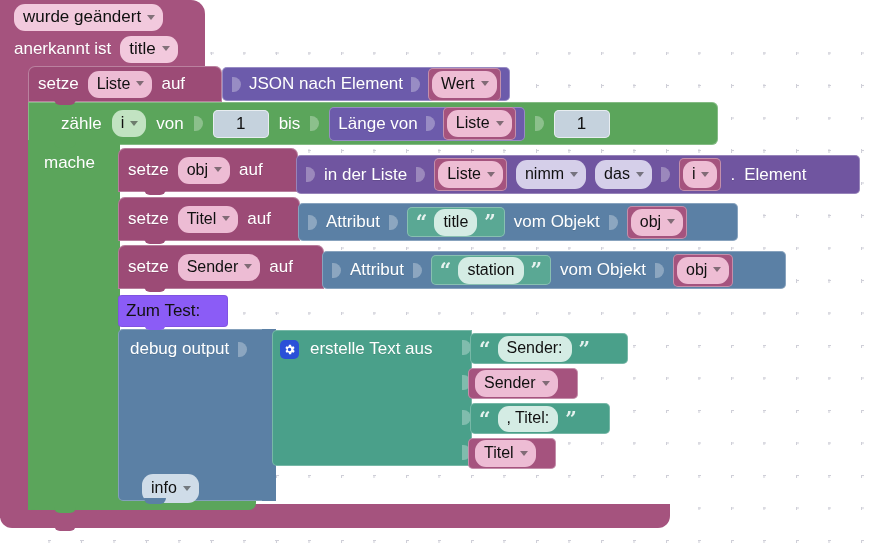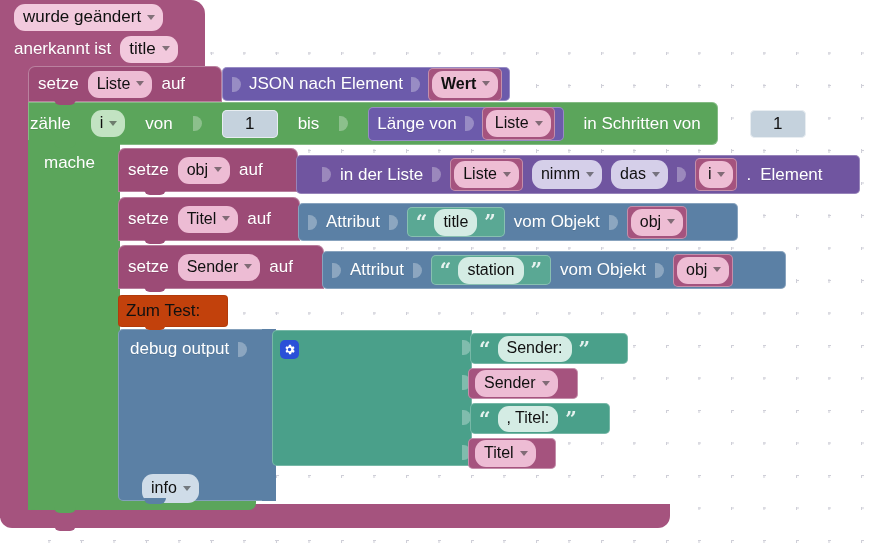--- a/index.html
+++ b/index.html
@@ -79,21 +79,21 @@
   }
 
   
   .c-magenta { background: #a5537e; }
   .c-magenta-d { background: #9c4b76; }
   .c-green  { background: #5ba55b; }
   .c-purple { background: #6c5bab; }
   .c-purple2{ background: #7055a0; }
   .c-blue   { background: #5b80a5; }
   .c-teal   { background: #4aa08a; }
-  .c-yellow { background: #c2410c; text-align: center; }
+  .c-yellow { background: #8b5cf6; text-align: center; }
 
   .f-magenta { background: #edbcd4; }
   .f-magenta-on-mag { background: #f2c9dd; }
   .f-green  { background: #c2e3c2; }
   .f-purple { background: #d5cfe9; }
   .f-blue   { background: #cfdce8; }
   .f-teal   { background: #d4ece4; }
 
   
   .varblk {
@@ -196,34 +196,34 @@
       <span class="lbl">auf</span>
     </div>
   </div>
 
   <div class="blk c-purple" style="left:222px; top:67px; width:288px; height:34px; border-radius:5px; box-shadow: inset 0 0 0 1px rgba(255,255,255,0.30);">
     <div class="row" style="gap:8px;">
       <span class="plug"></span>
       <span class="lbl">JSON nach Element</span>
       <span class="plug"></span>
       <span class="varblk">
-        <span class="field" style="height:24px;font-weight:bold;">
+        <span class="field" style="height:24px;">
           <span>Wert</span>
           <i class="caret"></i>
         </span>
       </span>
     </div>
   </div>
 
   <div class="blk c-green" style="left:28px; top:102px; width:690px; height:43px; border-radius:0 6px 6px 0; box-shadow: inset 0 0 0 1px rgba(255,255,255,0.25);"></div>
   <div class="blk c-green" style="left:28px; top:140px; width:92px; height:370px;"></div>
   <div class="blk c-green" style="left:28px; top:478px; width:228px; height:32px; border-radius:0 0 7px 7px;"></div>
 
   <div class="blk" style="left:28px; top:102px; width:690px; height:43px;">
-    <div class="row" style="gap:20px; padding-left:2px;">
+    <div class="row" style="gap:10px; padding-left:33px;">
       <span class="lbl">zähle</span>
       <div class="field f-green" style="height:24px;">
         <span>i</span>
         <i class="caret"></i>
       </div>
       <span class="lbl">von</span>
       <span class="plug"></span>
       <span style="display:inline-flex;align-items:center;justify-content:center;background:#c5d2dd;border-radius:5px;min-width:38px;height:28px;padding:0 9px;font-size:17px;color:#111;box-shadow: inset 0 0 0 1px rgba(255,255,255,0.6);">
         <span>1</span>
       </span>
@@ -234,21 +234,20 @@
         <span class="lbl">Länge von</span>
         <span class="plug"></span>
         <span class="varblk">
           <span class="field" style="height:24px;">
             <span>Liste</span>
             <i class="caret"></i>
           </span>
         </span>
       </span>
 
-      <span class="lbl">in Schritten von</span>
       <span class="plug"></span>
       <span style="display:inline-flex;align-items:center;justify-content:center;background:#c5d2dd;border-radius:5px;min-width:38px;height:28px;padding:0 9px;font-size:17px;color:#111;box-shadow: inset 0 0 0 1px rgba(255,255,255,0.6);">
         <span>1</span>
       </span>
     </div>
   </div>
 
   <div class="blk" style="left:44px; top:153px; width:80px; height:26px;">
     <span class="lbl">mache</span>
   </div>
@@ -259,21 +258,21 @@
       <span class="lbl">setze</span>
       <div class="field f-magenta" style="height:24px;">
         <span>obj</span>
         <i class="caret"></i>
       </div>
       <span class="lbl">auf</span>
     </div>
   </div>
 
   <div class="blk c-purple2" style="left:296px; top:155px; width:564px; height:39px; border-radius:5px; box-shadow: inset 0 0 0 1px rgba(255,255,255,0.28);">
-    <div class="row" style="gap:9px; padding:0 26px;">
+    <div class="row" style="gap:9px; padding:0 10px;">
       <span class="plug"></span>
       <span class="lbl">in der Liste</span>
       <span class="plug"></span>
       <span class="varblk">
         <span class="field" style="height:24px;">
           <span>Liste</span>
           <i class="caret"></i>
         </span>
       </span>
       <span class="field f-purple" style="height:26px;justify-content:center;">
@@ -385,20 +384,21 @@
     </span>
   </div>
 
   <div class="blk c-teal" style="left:272px; top:330px; width:200px; height:136px; border-radius:5px 0 0 5px; box-shadow: inset 0 0 0 1px rgba(255,255,255,0.25);"></div>
   <div class="blk" style="left:280px; top:334px; width:190px; height:30px; display:flex; align-items:center; gap:11px;">
     <span class="gear">
       <svg width="13" height="13" viewBox="0 0 24 24" aria-hidden="true">
         <path fill="#ffffff" d="M19.4 13a7.6 7.6 0 0 0 0-2l2-1.6-2-3.4-2.4 1a7.4 7.4 0 0 0-1.7-1l-.4-2.6h-4l-.4 2.6c-.6.2-1.2.6-1.7 1l-2.4-1-2 3.4L6.6 11a7.6 7.6 0 0 0 0 2l-2 1.6 2 3.4 2.4-1c.5.4 1.1.8 1.7 1l.4 2.6h4l.4-2.6c.6-.2 1.2-.6 1.7-1l2.4 1 2-3.4-2-1.6zM12 15.2A3.2 3.2 0 1 1 12 8.8a3.2 3.2 0 0 1 0 6.4z"></path>
       </svg>
     </span>
+    <span class="lbl">erstelle Text aus</span>
   </div>
 
   <div class="blk" style="left:462px; top:338px; width:12px; height:22px;">
     <span class="plug"></span>
   </div>
   <div class="blk c-teal" style="left:470px; top:333px; width:158px; height:31px; border-radius:5px; box-shadow: inset 0 0 0 1px rgba(255,255,255,0.25);">
     <div class="row" style="gap:7px; padding:0 9px;">
       <span class="quote">“</span>
       <span class="field f-teal" style="height:23px; padding:1px 9px 2px 9px;">
         <span>Sender: </span>

